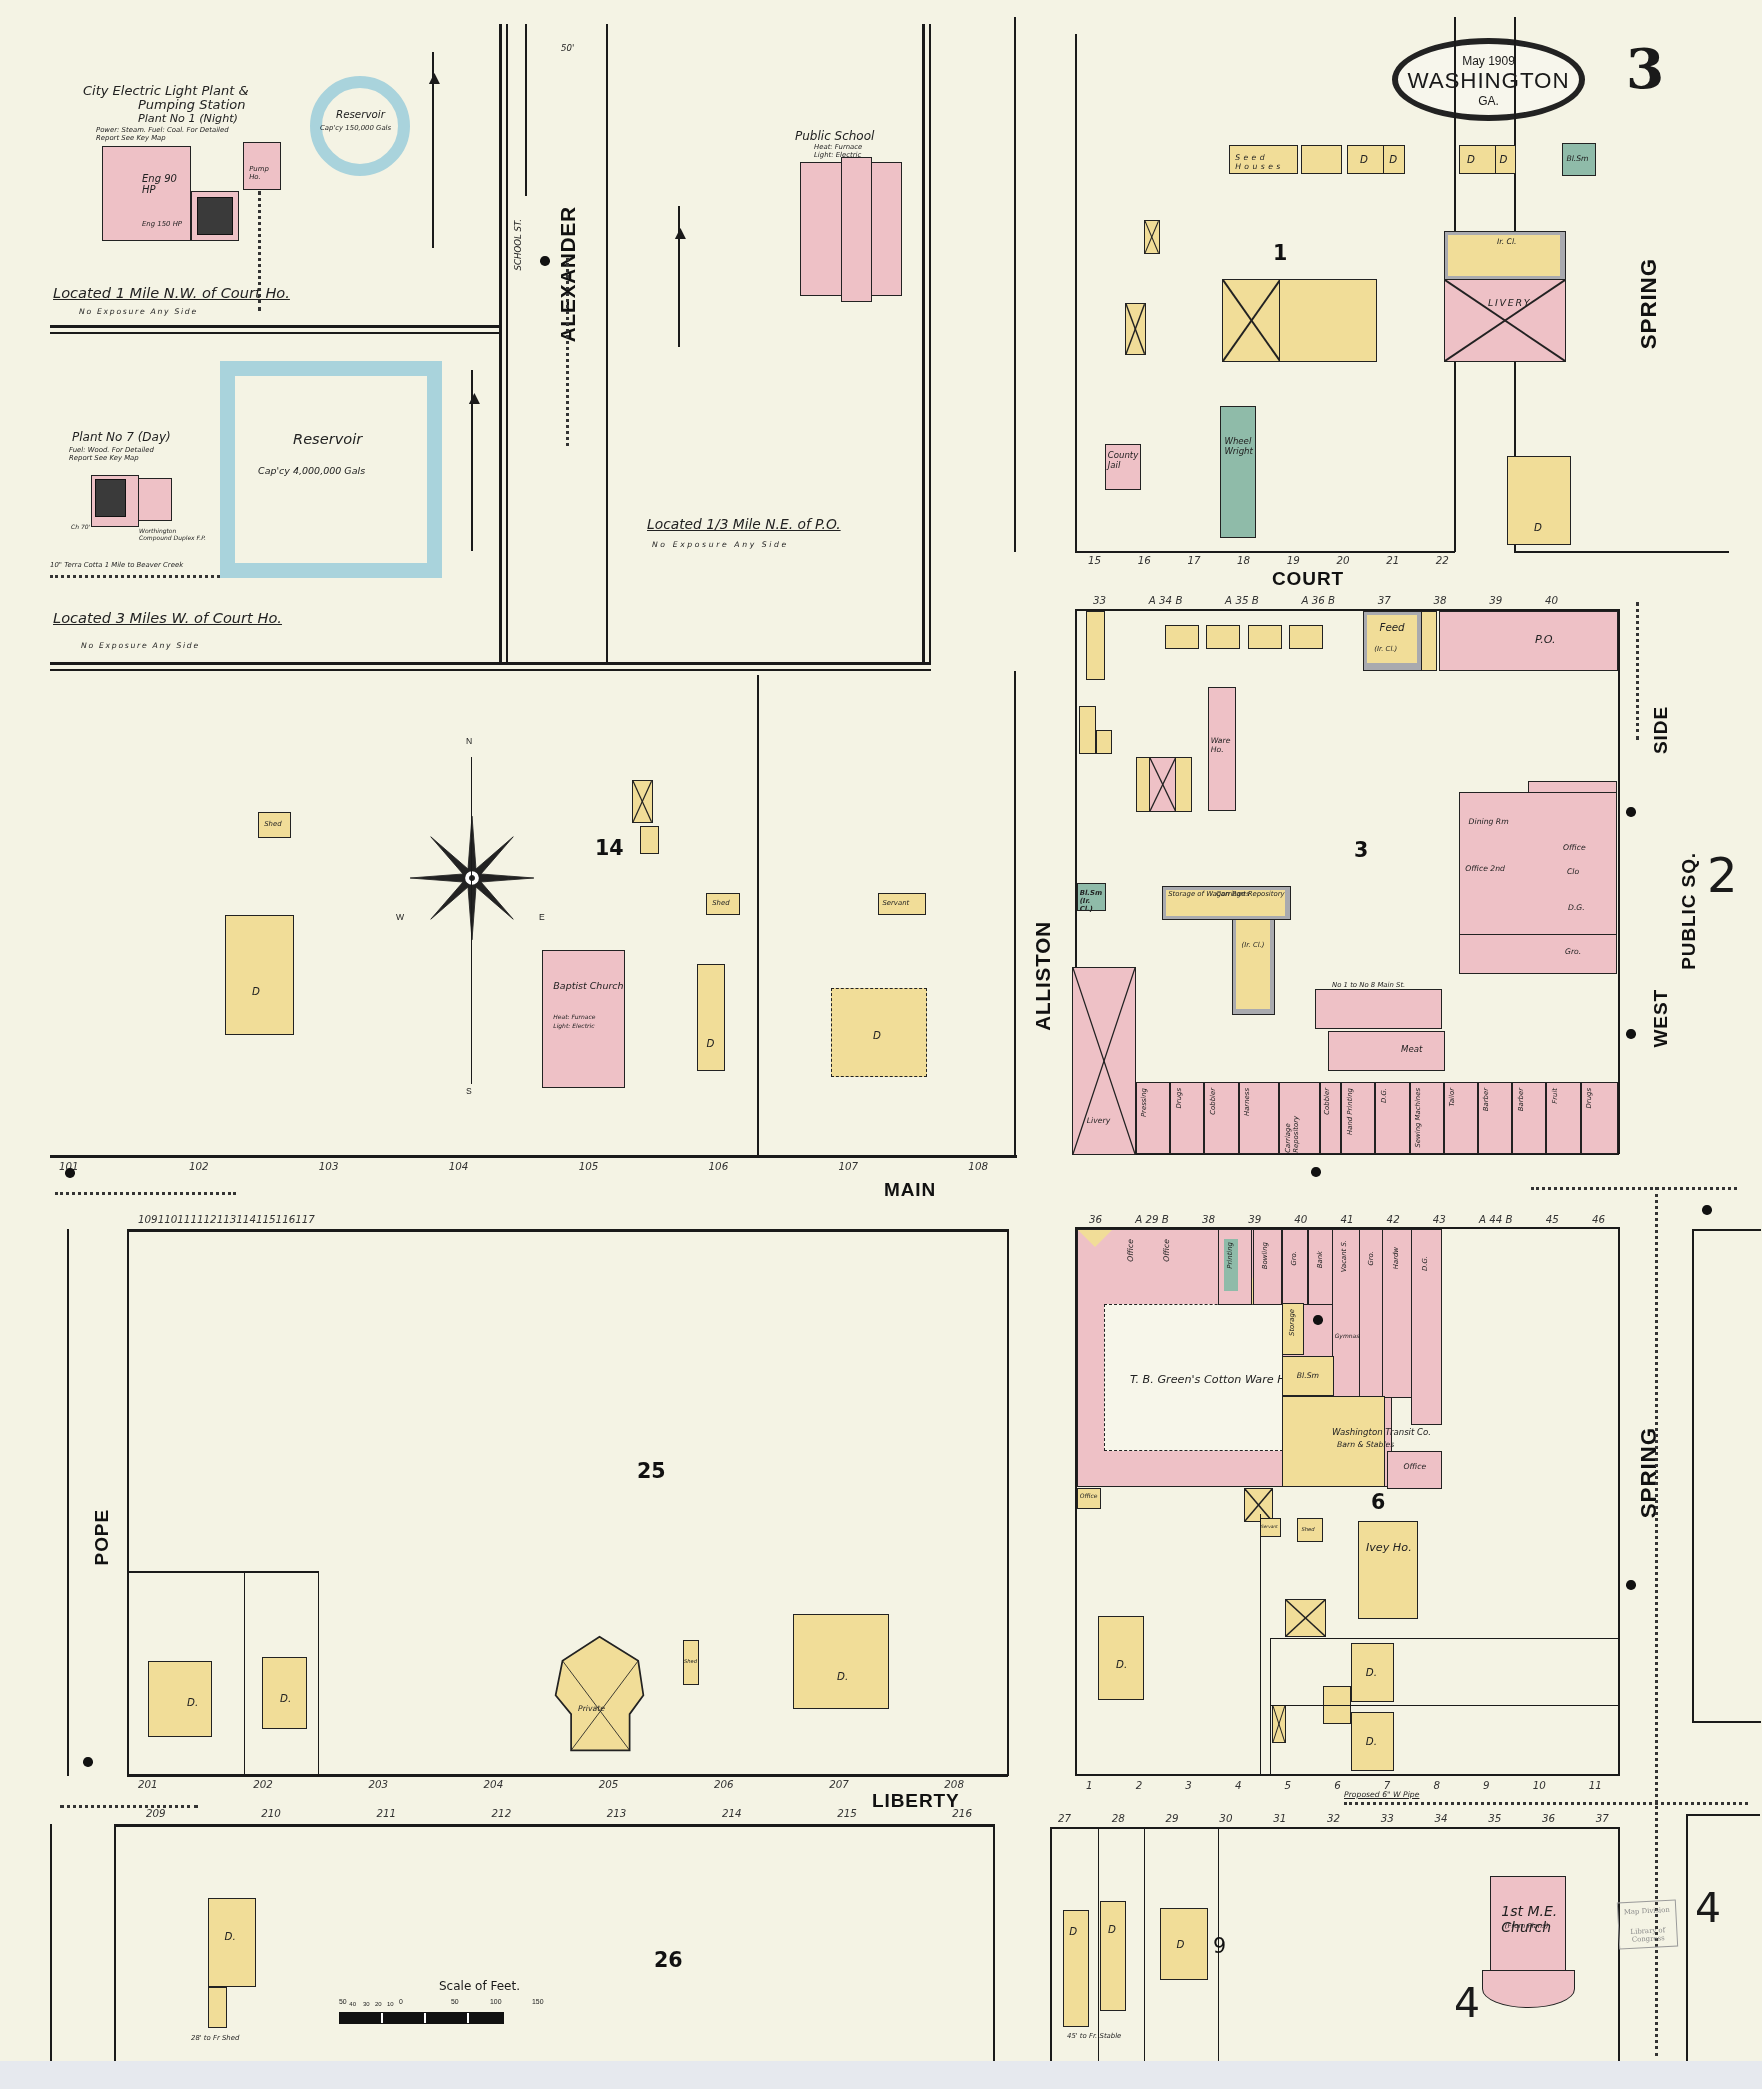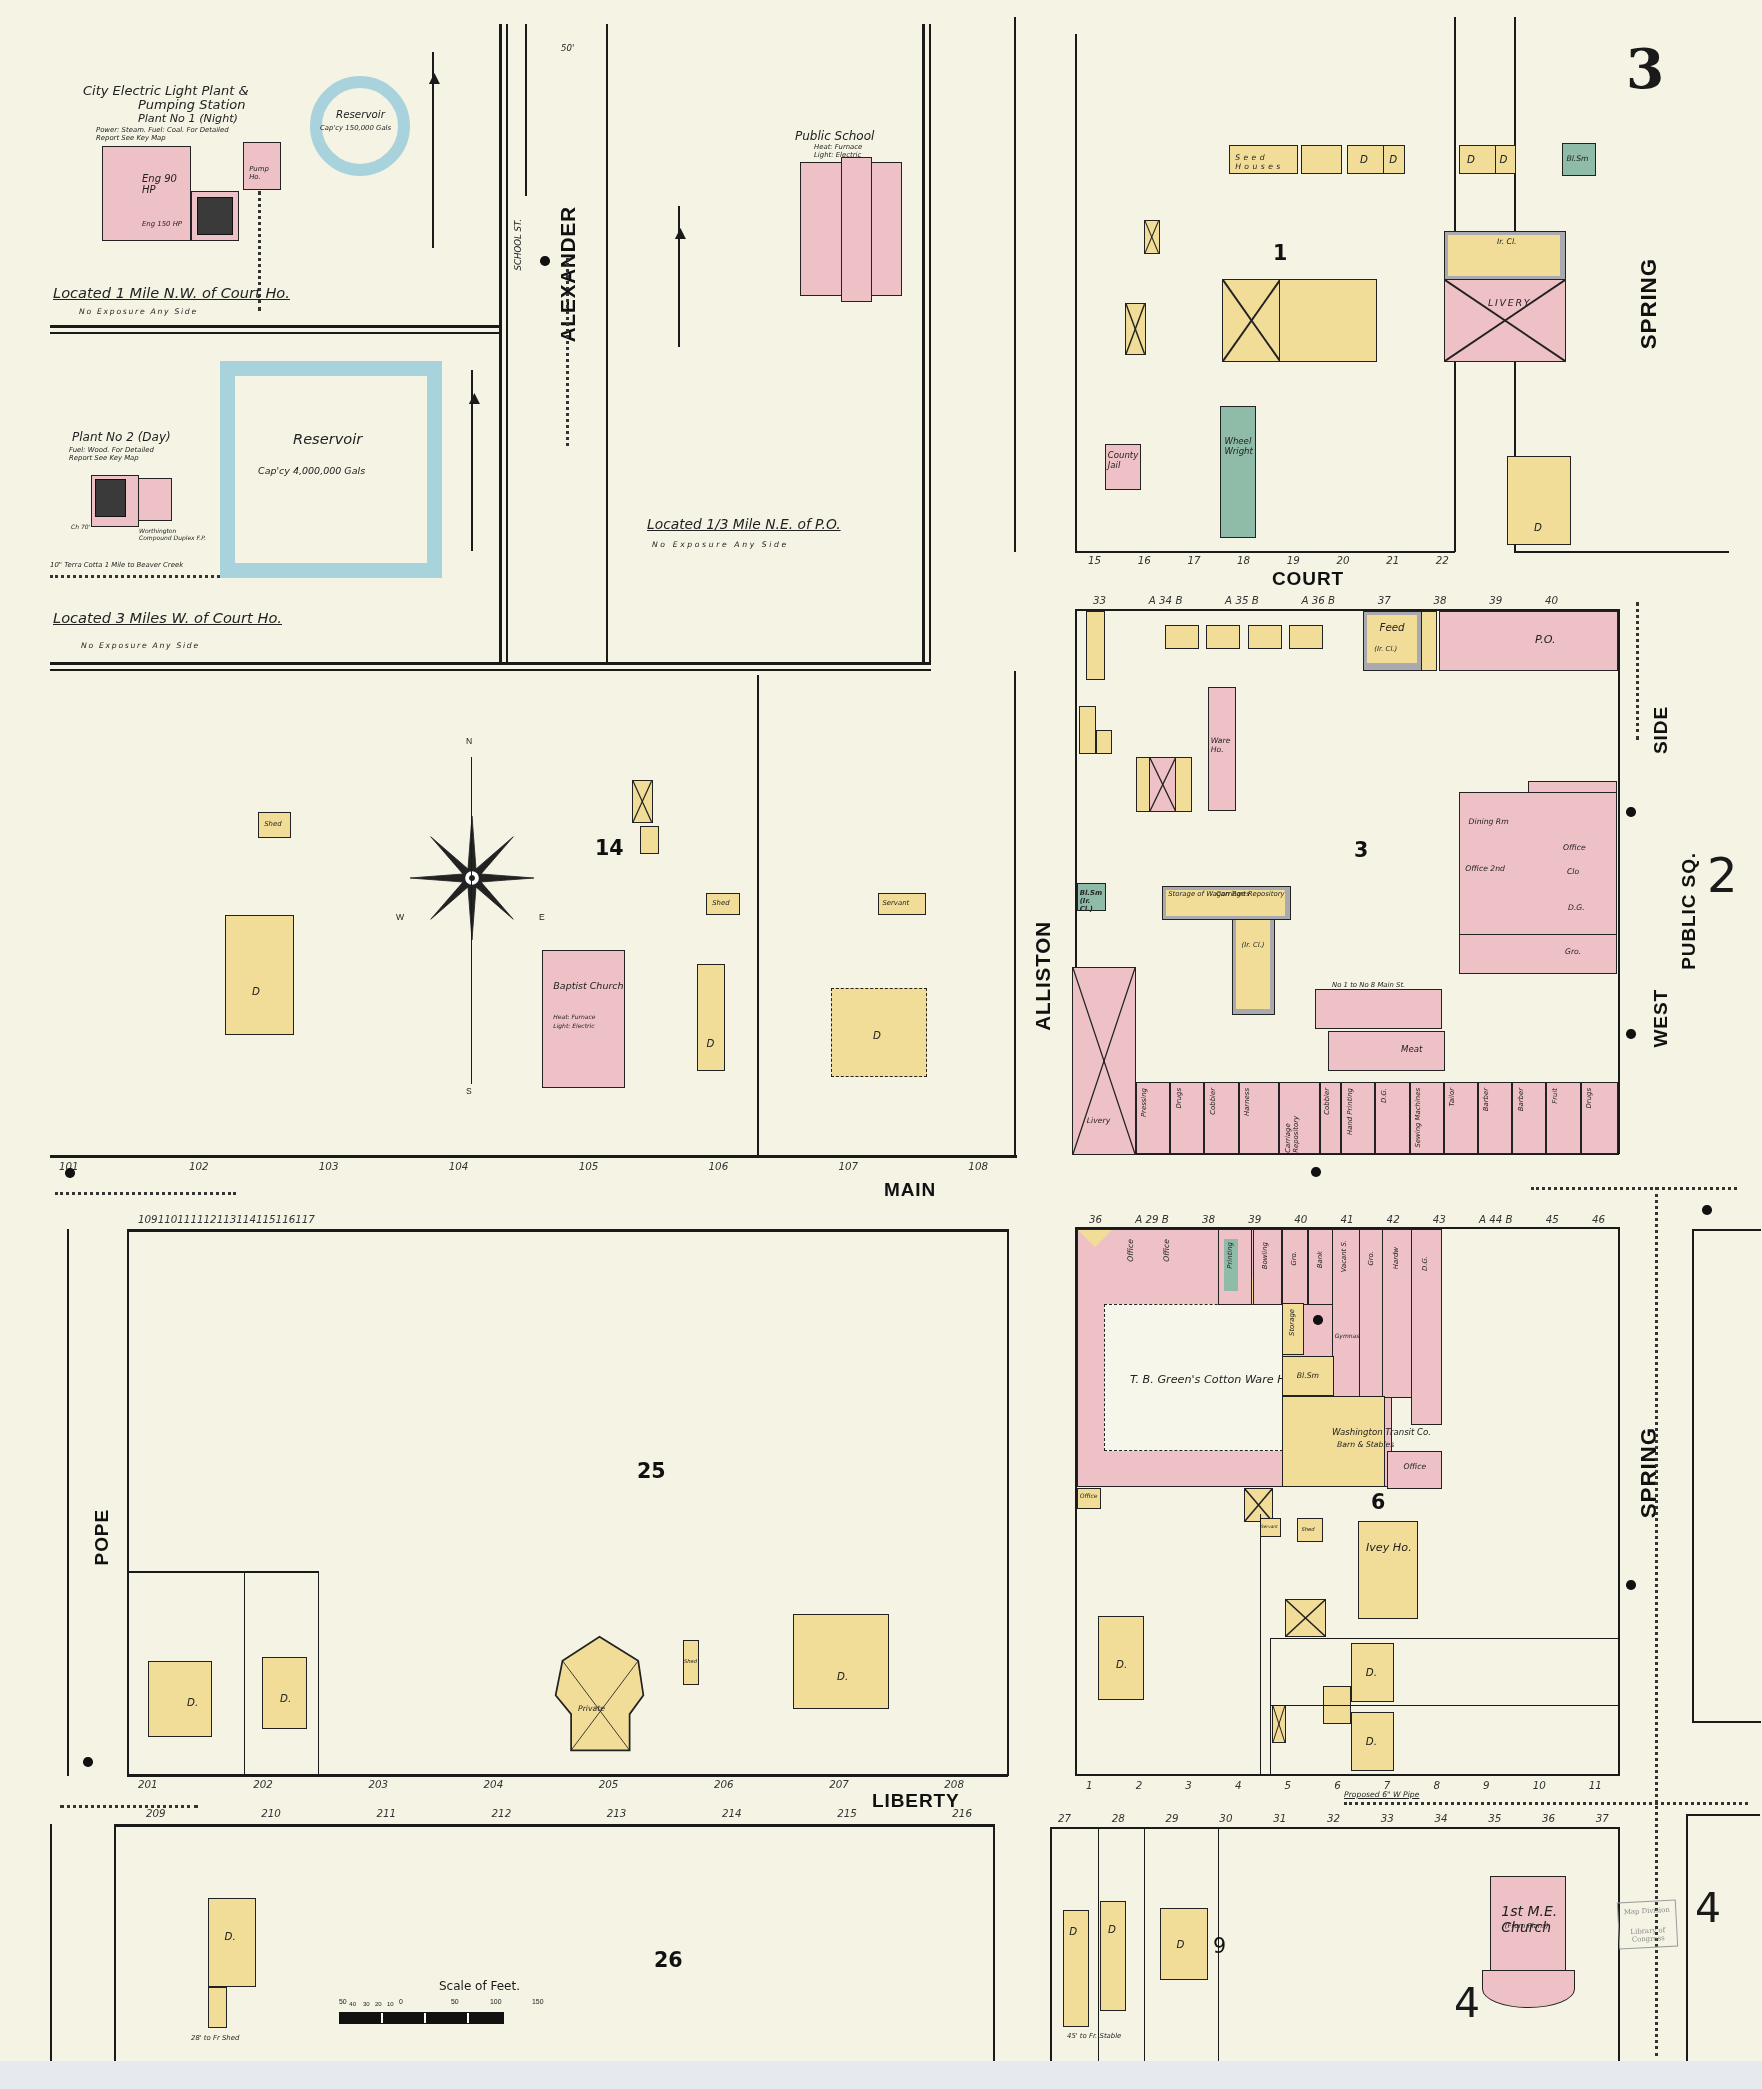--- a/index.html
+++ b/index.html
@@ -55,21 +55,21 @@
   </div>
   <div class="bld blue" style="left:310px;top:76px;width:100px;height:100px;border-radius:50%;border-width:12px;"></div>
   <div class="lbl" style="left:336px;top:108px;font-size:10.3px;">Reservoir</div>
   <div class="lbl" style="left:320px;top:124px;font-size:6.9px;">Cap'cy 150,000 Gals</div>
   <div class="pipev" style="left:258px;top:191px;height:120px;"></div>
   <div class="ln" style="left:432px;top:52px;width:1.7px;height:196px;"></div>
   <div class="abs" style="left:425px;top:67px;font-size:19px;">▲</div>
   <div class="lbl" style="left:53px;top:284px;font-size:14.6px;text-decoration:underline;">Located 1 Mile N.W. of Court Ho.</div>
   <div class="lbl" style="left:79px;top:307px;font-size:7.7px;letter-spacing:1.7px;">No Exposure Any Side</div>
 
-  <div class="lbl" style="left:72px;top:430px;font-size:12px;">Plant No 2 (Day)</div>
+  <div class="lbl" style="left:72px;top:430px;font-size:12px;">Plant No 7 (Day)</div>
   <div class="lbl" style="left:69px;top:446px;width:95px;font-size:6.9px;">Fuel: Wood. For Detailed Report See Key Map</div>
   <div class="bld pink" style="left:91px;top:475px;width:48px;height:52px;">
     <div style="position:absolute;left:3.4px;top:3.4px;width:29px;height:36px;background:#3a3a3a;border:1.7px solid #111;"></div>
   </div>
   <div class="bld pink" style="left:138px;top:478px;width:34px;height:43px;"></div>
   <div class="lbl" style="left:139px;top:527px;width:69px;font-size:6px;">Worthington Compound Duplex F.P.</div>
   <div class="lbl" style="left:71px;top:523px;font-size:6px;">Ch 70'</div>
   <div class="bld blue" style="left:220px;top:361px;width:222px;height:217px;border-width:15.5px;"></div>
   <div class="lbl" style="left:293px;top:430px;font-size:14.6px;">Reservoir</div>
   <div class="lbl" style="left:258px;top:465px;font-size:9.5px;">Cap'cy 4,000,000 Gals</div>
@@ -90,20 +90,25 @@
   <div class="ln" style="left:678px;top:206px;width:1.7px;height:141px;"></div>
   <div class="abs" style="left:671px;top:222px;font-size:19px;">▲</div>
   <div class="lbl" style="left:795px;top:129px;font-size:12px;">Public School</div>
   <div class="lbl" style="left:814px;top:143px;font-size:6.9px;">Heat: Furnace</div>
   <div class="lbl" style="left:814px;top:151px;font-size:6.9px;">Light: Electric</div>
   <div class="bld pink" style="left:800px;top:162px;width:102px;height:134px;"></div>
   <div class="bld pink" style="left:841px;top:157px;width:31px;height:145px;"></div>
   <div class="lbl" style="left:647px;top:516px;font-size:13.8px;text-decoration:underline;">Located 1/3 Mile N.E. of P.O.</div>
   <div class="lbl" style="left:652px;top:540px;font-size:7.7px;letter-spacing:2.6px;">No Exposure Any Side</div>
 
+  <div class="abs" style="left:1392px;top:38px;width:193px;height:83px;border:6px solid #222;border-radius:50%;box-sizing:border-box;background:#f7f6ec;">
+    <div class="abs" style="left:0;width:100%;top:10.3px;text-align:center;font-size:12px;">May 1909</div>
+    <div class="abs" style="left:0;width:100%;top:24px;text-align:center;font-size:22.4px;letter-spacing:0.9px;">WASHINGTON</div>
+    <div class="abs" style="left:0;width:100%;top:50px;text-align:center;font-size:12px;">GA.</div>
+  </div>
   <div class="abs" style="left:1626px;top:36px;font-size:55px;font-weight:bold;font-family:'DejaVu Serif',serif;">3</div>
 
   <div class="ln" style="left:1014px;top:17px;width:1.7px;height:535px;"></div>
   <div class="ln" style="left:1075px;top:34px;width:1.7px;height:518px;"></div>
   <div class="ln" style="left:1075px;top:551px;width:380px;height:1.7px;"></div>
   <div class="ln" style="left:1454px;top:17px;width:1.7px;height:535px;"></div>
   <div class="ln" style="left:1514px;top:17px;width:1.7px;height:535px;"></div>
   <div class="ln" style="left:1514px;top:551px;width:215px;height:1.7px;"></div>
   <div class="bld yellow" style="left:1229px;top:145px;width:69px;height:29px;">
       <span class="lbl" style="left:5.2px;top:6.9px;font-size:7.7px;letter-spacing:3.4px;">Seed Houses</span>

